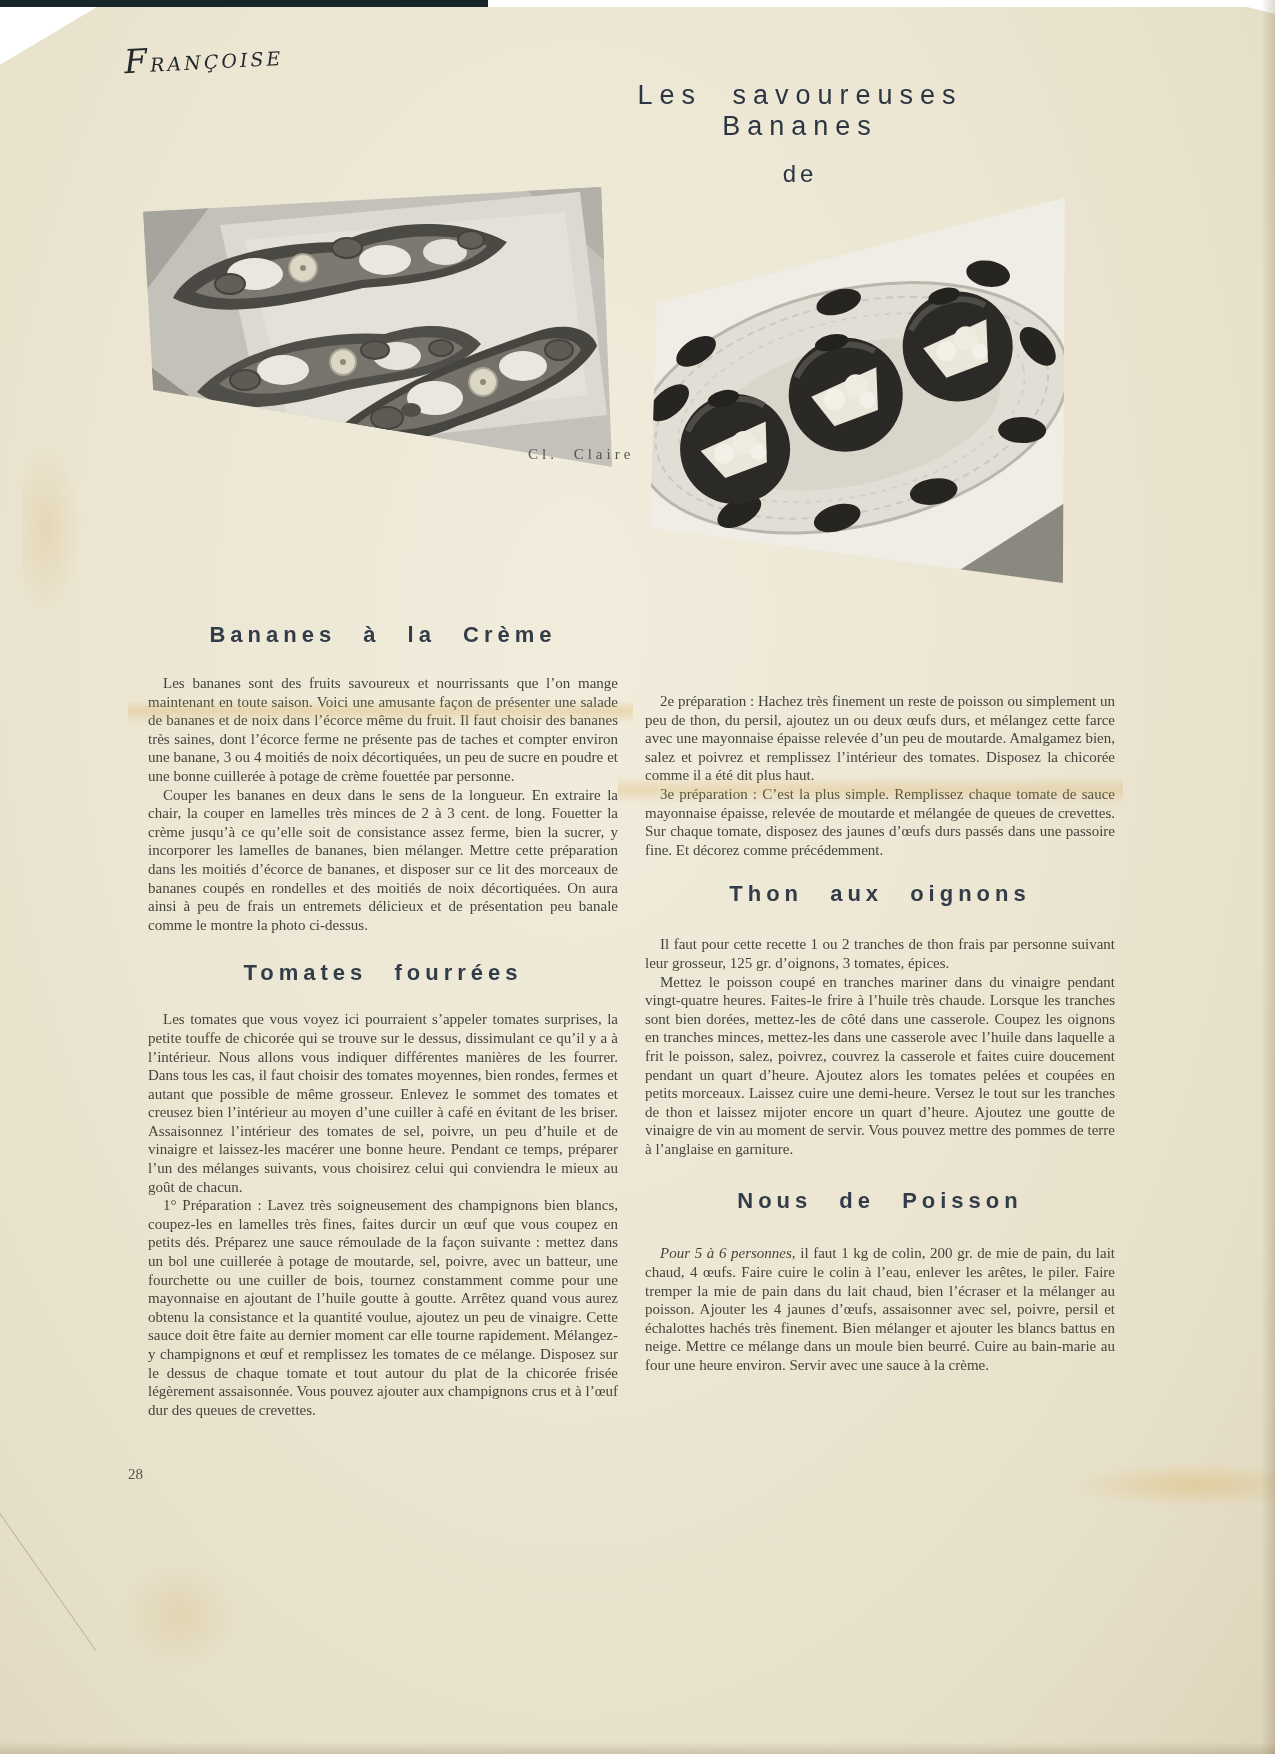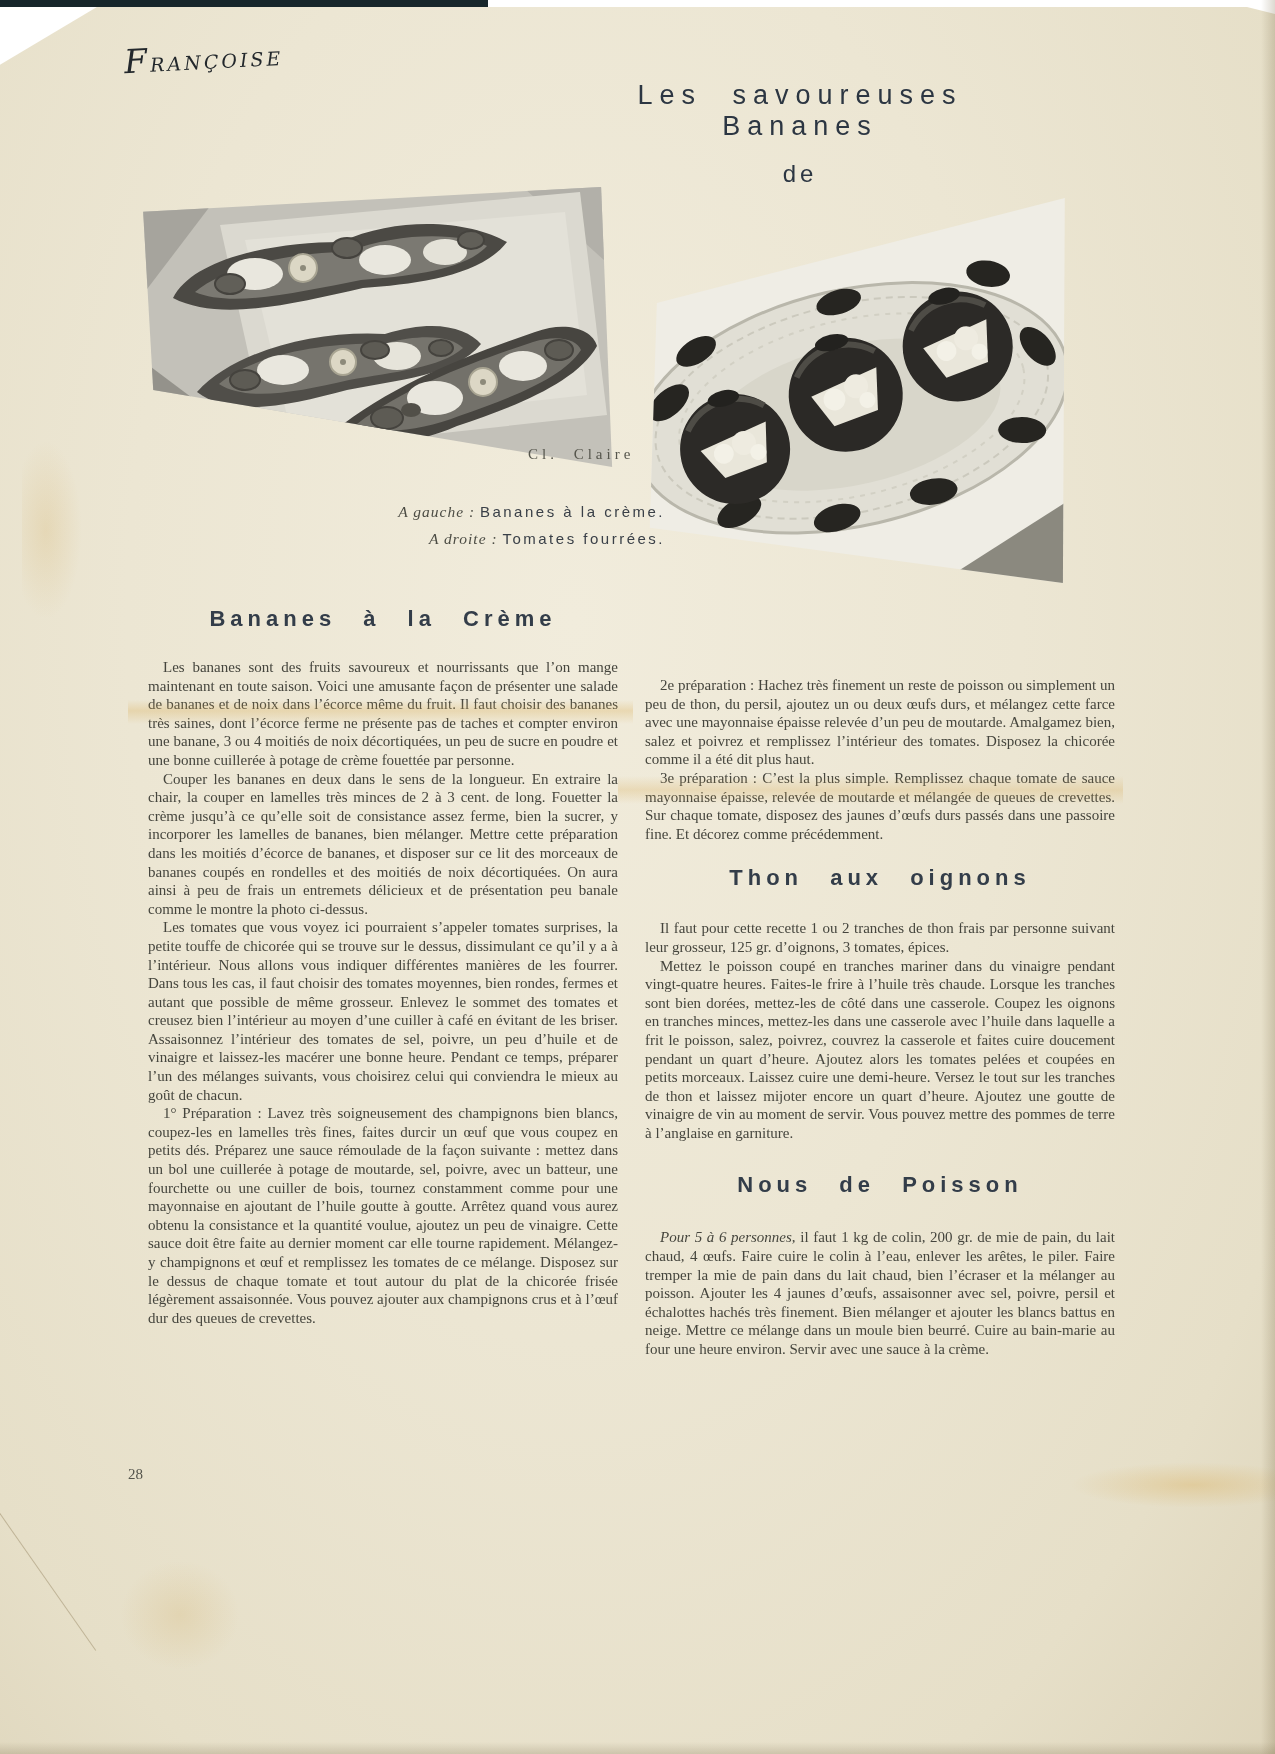--- a/index.html
+++ b/index.html
@@ -47,21 +47,21 @@
   .photo svg{display:block;width:100%;height:100%;}
 
   .credit{position:absolute;left:528px;top:446px;font-size:15px;letter-spacing:4px;
           color:#55554c;word-spacing:8px;}
 
   .caption{position:absolute;left:340px;top:498px;width:325px;text-align:right;line-height:27px;}
   .caption .lbl{font-style:italic;font-size:15.5px;color:#4c4c44;letter-spacing:1px;}
   .caption .val{font-family:"Liberation Sans", sans-serif;font-size:15px;letter-spacing:2.5px;
                 color:#3a4048;}
 
-  .col{position:absolute;width:470px;color:#45453d;}
+  .col{position:absolute;width:470px;color:#45453d;margin-top:16px;}
   .col-left{left:148px;top:606px;}
   .col-right{left:645px;top:676px;}
   .sec-h{font-family:"Liberation Sans", sans-serif;font-weight:600;font-size:22px;
          letter-spacing:5px;word-spacing:16px;color:#333d49;text-align:center;margin:0;}
   .h-bananes{margin-bottom:26px;}
   .h-tomates{margin-top:26px;margin-bottom:24px;}
   .h-thon{margin-top:22px;margin-bottom:28px;}
   .h-pain{margin-top:30px;margin-bottom:30px;}
   .para{margin:0;font-size:15px;line-height:18.6px;text-align:justify;text-indent:15px;
         hyphens:auto;-webkit-hyphens:auto;}
@@ -181,33 +181,26 @@
           <circle cx="362" cy="176" r="12" fill="#eeebe0"></circle>
           <circle cx="372" cy="192" r="8" fill="#f3f1e7"></circle>
           <ellipse cx="350" cy="130" rx="16" ry="8" fill="#23221f"></ellipse>
         </g>
       </g>
     </svg>
   </div>
 
   <div class="credit">Cl.  Claire</div>
 
-  <div class="caption">
-    <div>
-      <span class="lbl">A gauche : </span><span class="val">Bananes à la crème.</span>
-    </div>
-    <div>
-      <span class="lbl">A droite : </span><span class="val">Tomates fourrées.</span>
-    </div>
-  </div>
 
   <div class="col col-left">
     <h2 class="sec-h h-bananes">Bananes à la Crème</h2>
     <p class="para">Les bananes sont des fruits savoureux et nourrissants que l’on mange maintenant en toute saison. Voici une amusante façon de présenter une salade de bananes et de noix dans l’écorce même du fruit. Il faut choisir des bananes très saines, dont l’écorce ferme ne présente pas de taches et compter environ une banane, 3 ou 4 moitiés de noix décortiquées, un peu de sucre en poudre et une bonne cuillerée à potage de crème fouettée par personne.</p>
     <p class="para">Couper les bananes en deux dans le sens de la longueur. En extraire la chair, la couper en lamelles très minces de 2 à 3 cent. de long. Fouetter la crème jusqu’à ce qu’elle soit de consistance assez ferme, bien la sucrer, y incorporer les lamelles de bananes, bien mélanger. Mettre cette préparation dans les moitiés d’écorce de bananes, et disposer sur ce lit des morceaux de bananes coupés en rondelles et des moitiés de noix décortiquées. On aura ainsi à peu de frais un entremets délicieux et de présentation peu banale comme le montre la photo ci-dessus.</p>
+    <h2 class="sec-h h-tomates">Tomates fourrées</h2>
     <p class="para">Les tomates que vous voyez ici pourraient s’appeler tomates surprises, la petite touffe de chicorée qui se trouve sur le dessus, dissimulant ce qu’il y a à l’intérieur. Nous allons vous indiquer différentes manières de les fourrer. Dans tous les cas, il faut choisir des tomates moyennes, bien rondes, fermes et autant que possible de même grosseur. Enlevez le sommet des tomates et creusez bien l’intérieur au moyen d’une cuiller à café en évitant de les briser. Assaisonnez l’intérieur des tomates de sel, poivre, un peu d’huile et de vinaigre et laissez-les macérer une bonne heure. Pendant ce temps, préparer l’un des mélanges suivants, vous choisirez celui qui conviendra le mieux au goût de chacun.</p>
     <p class="para">1° Préparation : Lavez très soigneusement des champignons bien blancs, coupez-les en lamelles très fines, faites durcir un œuf que vous coupez en petits dés. Préparez une sauce rémoulade de la façon suivante : mettez dans un bol une cuillerée à potage de moutarde, sel, poivre, avec un batteur, une fourchette ou une cuiller de bois, tournez constamment comme pour une mayonnaise en ajoutant de l’huile goutte à goutte. Arrêtez quand vous aurez obtenu la consistance et la quantité voulue, ajoutez un peu de vinaigre. Cette sauce doit être faite au dernier moment car elle tourne rapidement. Mélangez-y champignons et œuf et remplissez les tomates de ce mélange. Disposez sur le dessus de chaque tomate et tout autour du plat de la chicorée frisée légèrement assaisonnée.  Vous pouvez ajouter aux champignons crus et à l’œuf dur des queues de crevettes.</p>
   </div>
 
   <div class="col col-right">
     <p class="para">2e préparation : Hachez très finement un reste de poisson ou simplement un peu de thon, du persil, ajoutez un ou deux œufs durs, et mélangez cette farce avec une mayonnaise épaisse relevée d’un peu de moutarde. Amalgamez bien, salez et poivrez et remplissez l’intérieur des tomates. Disposez la chicorée comme il a été dit plus haut.</p>
     <p class="para">3e préparation : C’est la plus simple. Remplissez chaque tomate de sauce mayonnaise épaisse, relevée de moutarde et mélangée de queues de crevettes. Sur chaque tomate, disposez des jaunes d’œufs durs passés dans une passoire fine. Et décorez comme précédemment.</p>
     <h2 class="sec-h h-thon">Thon aux oignons</h2>
     <p class="para">Il faut pour cette recette 1 ou 2 tranches de thon frais par personne suivant leur grosseur, 125 gr. d’oignons, 3 tomates, épices.</p>
     <p class="para">Mettez le poisson coupé en tranches  mariner dans du vinaigre pendant vingt-quatre heures. Faites-le frire à l’huile très chaude. Lorsque les tranches sont bien dorées, mettez-les de côté  dans une casserole. Coupez les oignons en tranches minces, mettez-les dans une casserole avec l’huile dans laquelle a frit le poisson, salez, poivrez, couvrez la casserole et faites cuire doucement pendant un quart d’heure. Ajoutez alors les tomates pelées et coupées en petits morceaux. Laissez cuire une demi-heure. Versez le tout sur les tranches de thon et laissez mijoter encore un quart d’heure. Ajoutez une goutte de vinaigre de vin au moment de servir. Vous pouvez mettre des pommes de terre à l’anglaise en garniture.</p>

